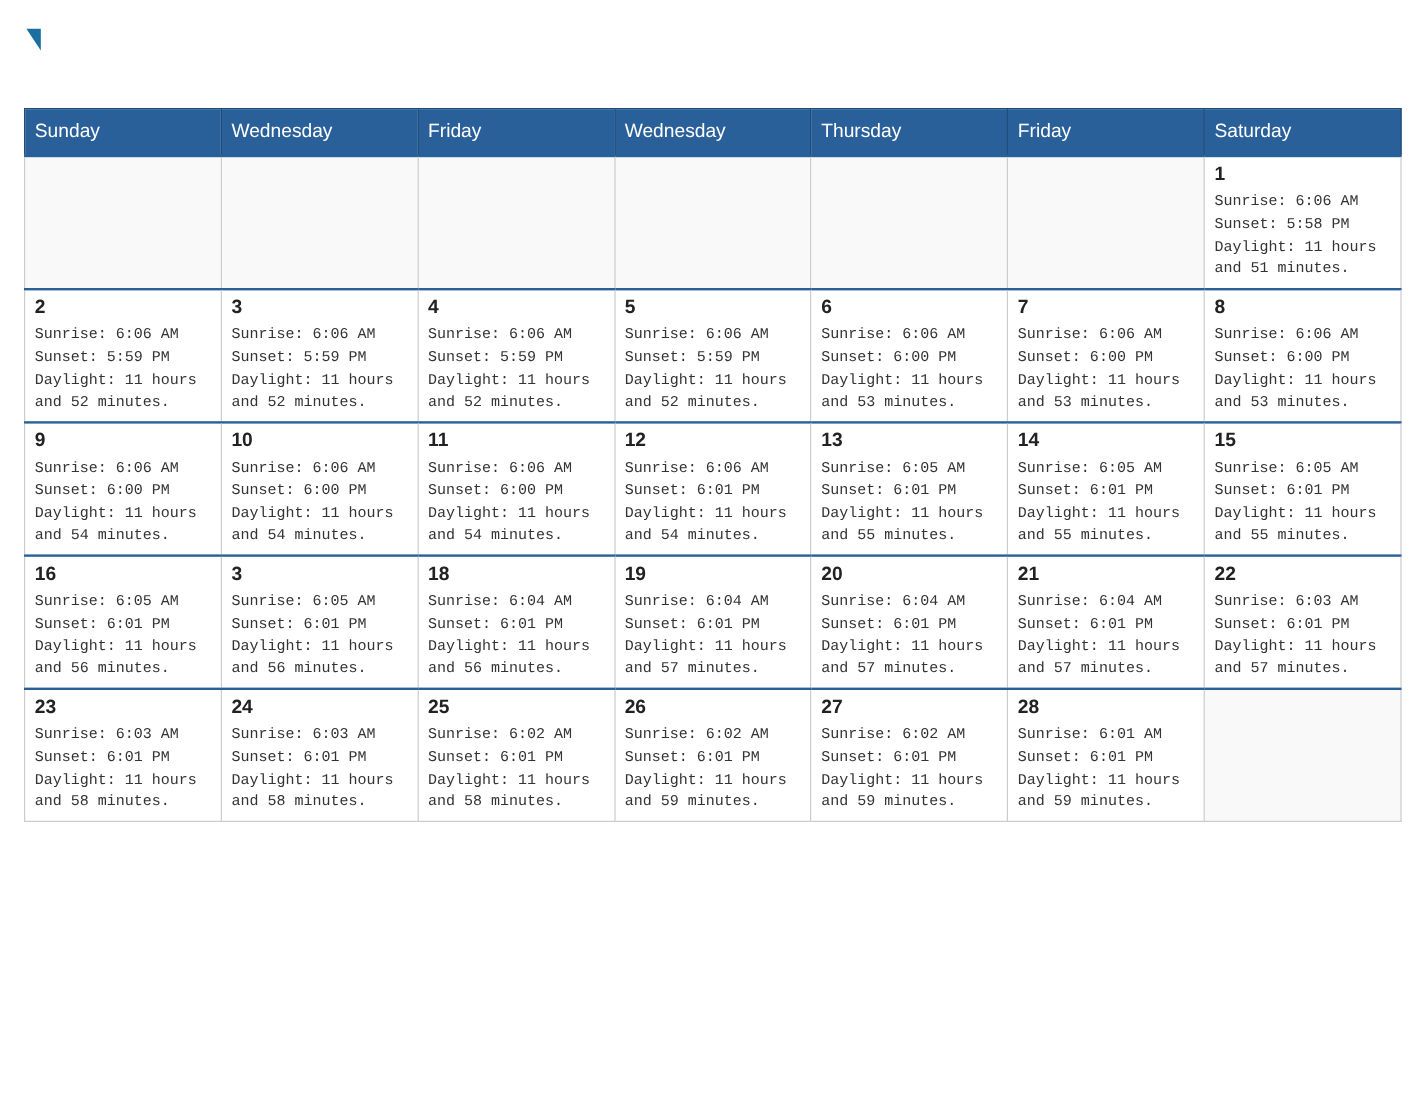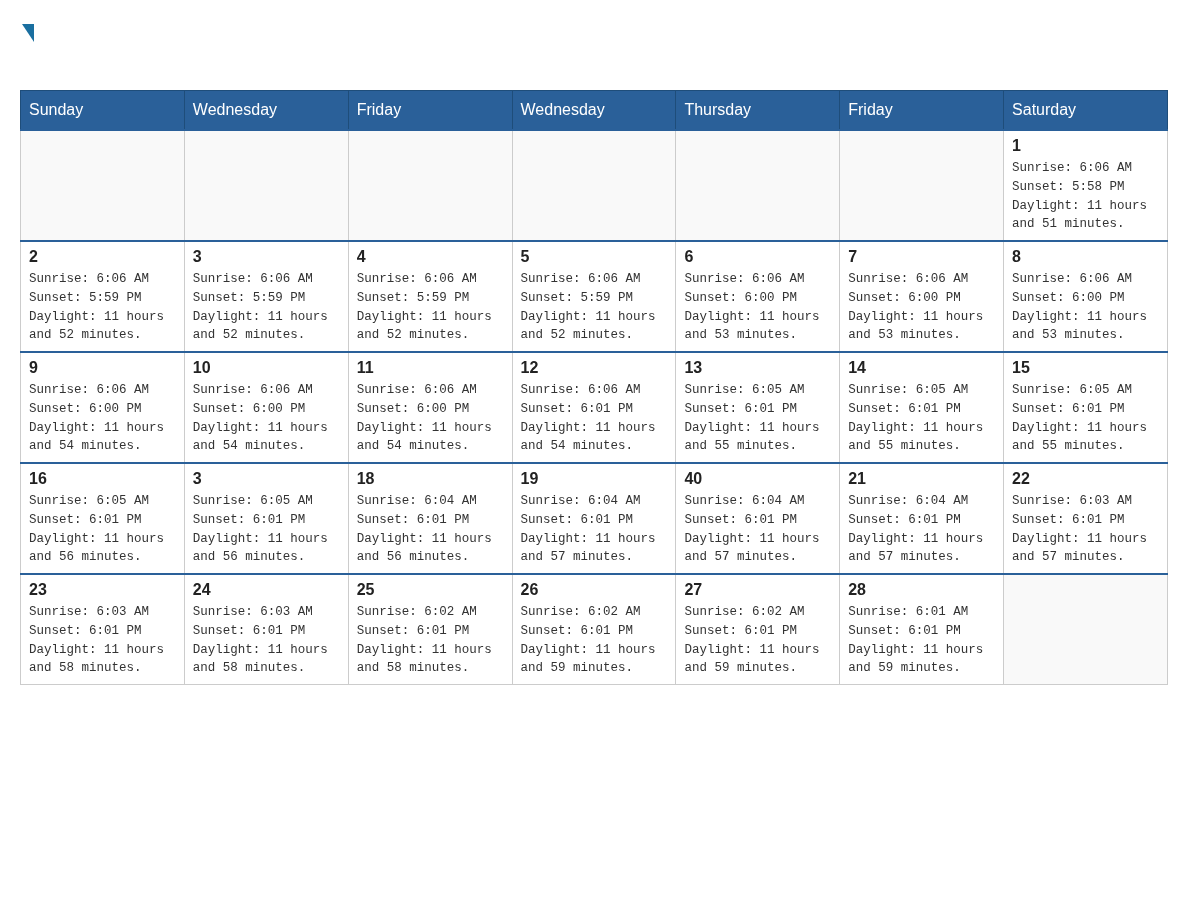--- a/index.html
+++ b/index.html
@@ -250,21 +250,21 @@
 Sunset: 6:01 PM
 Daylight: 11 hours and 56 minutes.</div>
         </td>
         <td>
           <span class="day-number">19</span>
           <div class="day-info">Sunrise: 6:04 AM
 Sunset: 6:01 PM
 Daylight: 11 hours and 57 minutes.</div>
         </td>
         <td>
-          <span class="day-number">40</span>
+          <span class="day-number">20</span>
           <div class="day-info">Sunrise: 6:04 AM
 Sunset: 6:01 PM
 Daylight: 11 hours and 57 minutes.</div>
         </td>
         <td>
           <span class="day-number">21</span>
           <div class="day-info">Sunrise: 6:04 AM
 Sunset: 6:01 PM
 Daylight: 11 hours and 57 minutes.</div>
         </td>

